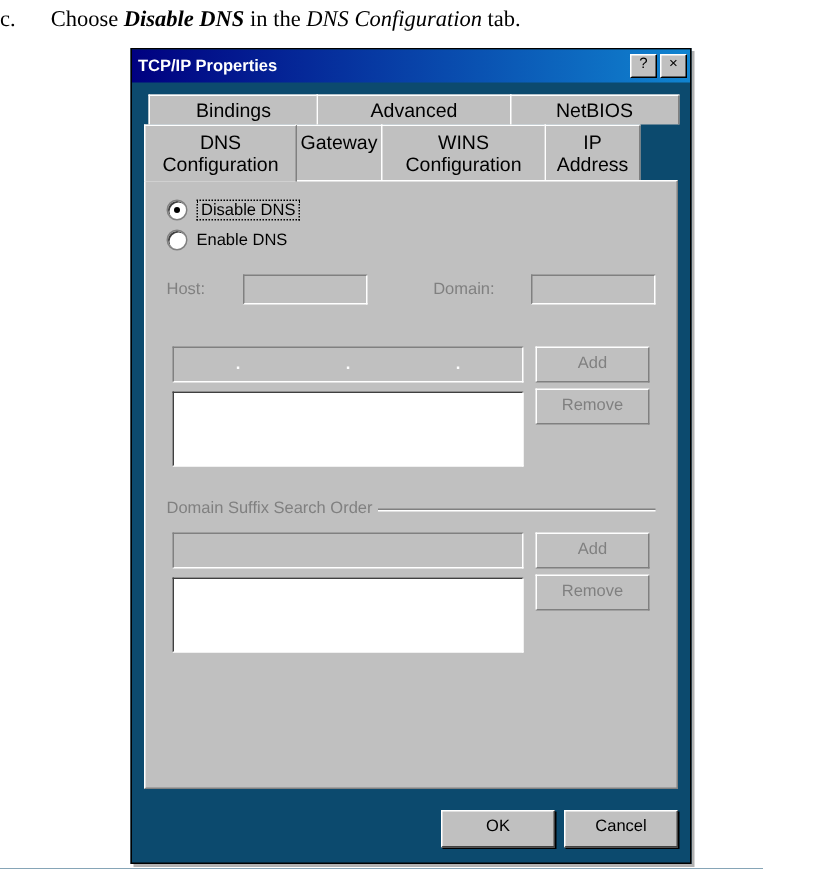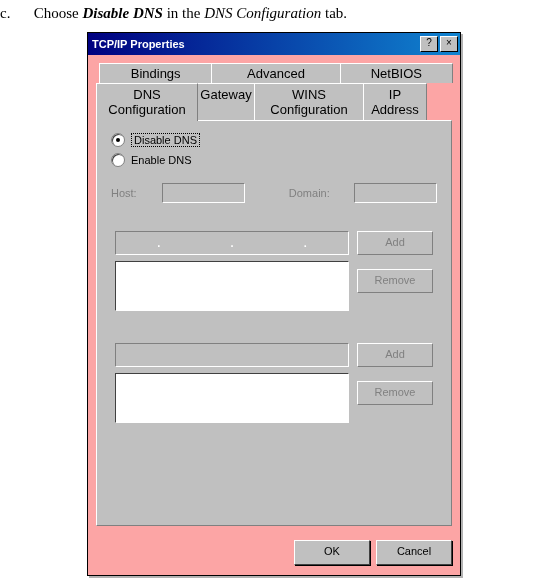--- a/index.html
+++ b/index.html
@@ -18,21 +18,21 @@
   }
   .instruction .marker { display: inline-block; width: 30px; }
   .instruction b { font-weight: bold; font-style: italic; }
   .instruction i { font-style: italic; }
   .dialog-wrap {
     display: flex;
     justify-content: center;
   }
   .dialog {
     width: 372px;
-    background: #fca5a5;
+    background: #0c4a6e;
     border: 1px solid #000;
     box-shadow: 2px 2px 0 rgba(0,0,0,.3);
   }
   .titlebar {
     background: linear-gradient(to right, #000080, #1084d0);
     color: #fff;
     display: flex;
     align-items: center;
     padding: 2px 2px 2px 4px;
     height: 18px;
@@ -153,21 +153,21 @@
     box-shadow: 1px 1px 0 #000;
     text-align: center;
     line-height: 20px;
     font-size: 11px;
   }
   .btn.disabled {
     color: #808080;
     box-shadow: none;
     border-right-color: #808080; border-bottom-color: #808080;
   }
-  .btns-col { display: flex; flex-direction: column; gap: 14px; }
+  .btns-col { display: flex; flex-direction: column; gap: 4px; }
   .footer {
     display: flex; justify-content: flex-end; gap: 6px;
     padding: 6px 8px 10px 8px;
   }
   .footer .btn { width: 74px; height: 23px; }
 </style>
 </head>
 <body>
 
 <div class="instruction">
@@ -227,20 +227,24 @@
             <div class="listbox"></div>
           </div>
           <div class="btns-col">
             <div class="btn disabled">Add</div>
             <div class="btn disabled">Remove</div>
           </div>
         </div>
       </div>
 
       <div class="group">
+        <div class="group-label">
+              <span>Domain Suffix Search Order</span>
+              <span class="line"></span>
+            </div>
         <div class="group-body">
           <div class="group-left">
             <div class="input-sunken" style="height:22px"></div>
             <div class="listbox"></div>
           </div>
           <div class="btns-col">
             <div class="btn disabled">Add</div>
             <div class="btn disabled">Remove</div>
           </div>
         </div>

